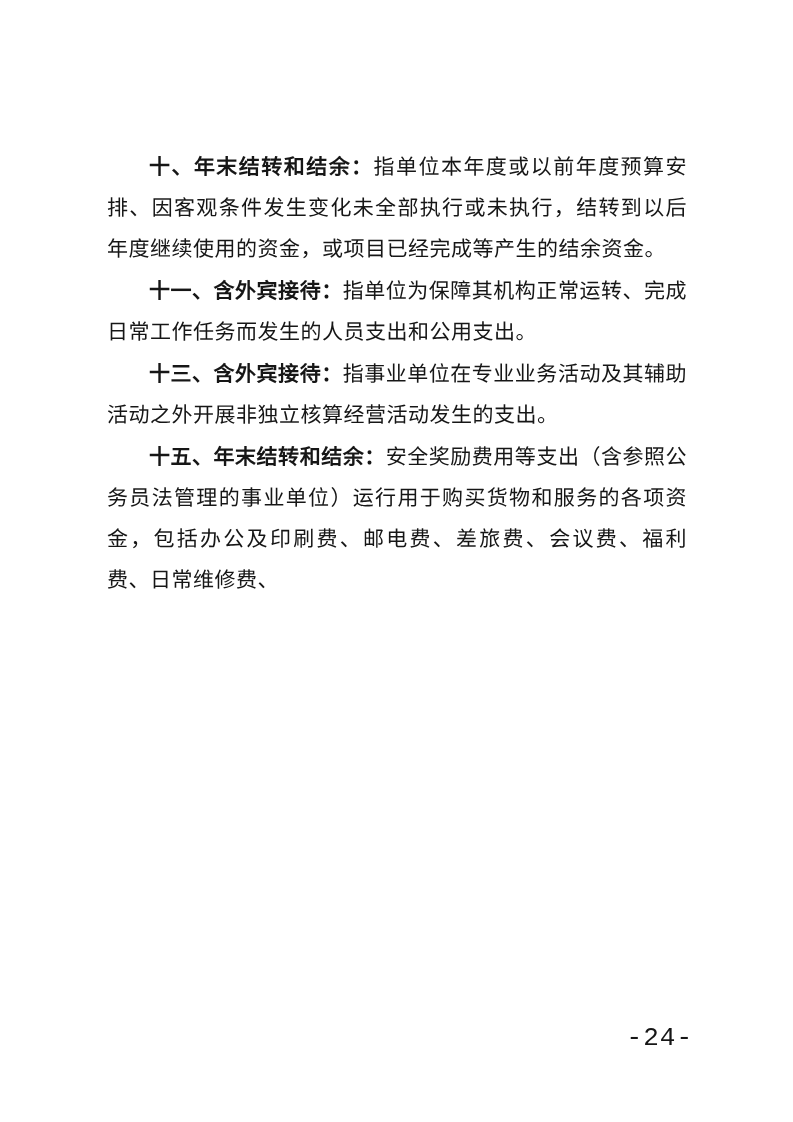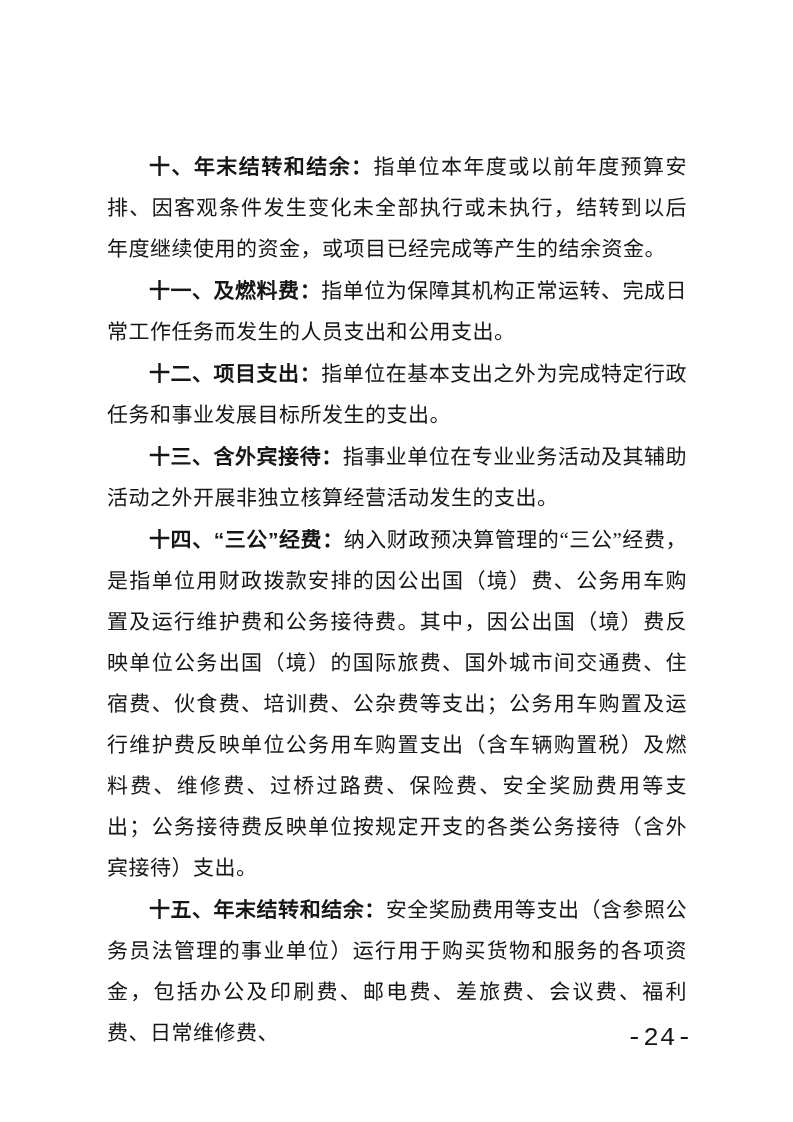--- a/index.html
+++ b/index.html
@@ -49,26 +49,24 @@
   }
 </style>
 </head>
 <body>
 
 <div class="page">
   <div class="content">
 
     <p class="para"><span class="term">十、年末结转和结余：</span><span>指单位本年度或以前年度预算安排、因客观条件发生变化未全部执行或未执行，结转到以后年度继续使用的资金，或项目已经完成等产生的结余资金。</span></p>
 
-    <p class="para"><span class="term">十一、及燃料费：</span><span>指单位为保障其机构正常运转、完成日常工作任务而发生的人员支出和公用支出。</span></p>
+    <p class="para"><span class="term">十一、含外宾接待：</span><span>指单位为保障其机构正常运转、完成日常工作任务而发生的人员支出和公用支出。</span></p>
 
-    <p class="para"><span class="term">十二、项目支出：</span><span>指单位在基本支出之外为完成特定行政任务和事业发展目标所发生的支出。</span></p>
 
     <p class="para"><span class="term">十三、含外宾接待：</span><span>指事业单位在专业业务活动及其辅助活动之外开展非独立核算经营活动发生的支出。</span></p>
 
-    <p class="para"><span class="term">十四、“三公”经费：</span><span>纳入财政预决算管理的“三公”经费，是指单位用财政拨款安排的因公出国（境）费、公务用车购置及运行维护费和公务接待费。其中，因公出国（境）费反映单位公务出国（境）的国际旅费、国外城市间交通费、住宿费、伙食费、培训费、公杂费等支出；公务用车购置及运行维护费反映单位公务用车购置支出（含车辆购置税）及燃料费、维修费、过桥过路费、保险费、安全奖励费用等支出；公务接待费反映单位按规定开支的各类公务接待（含外宾接待）支出。</span></p>
 
     <p class="para"><span class="term">十五、年末结转和结余：</span><span>安全奖励费用等支出（含参照公务员法管理的事业单位）运行用于购买货物和服务的各项资金，包括办公及印刷费、邮电费、差旅费、会议费、福利费、日常维修费、</span></p>
 
   </div>
 
   <div class="page-number">-24-</div>
 </div>
 
 </body></html>

